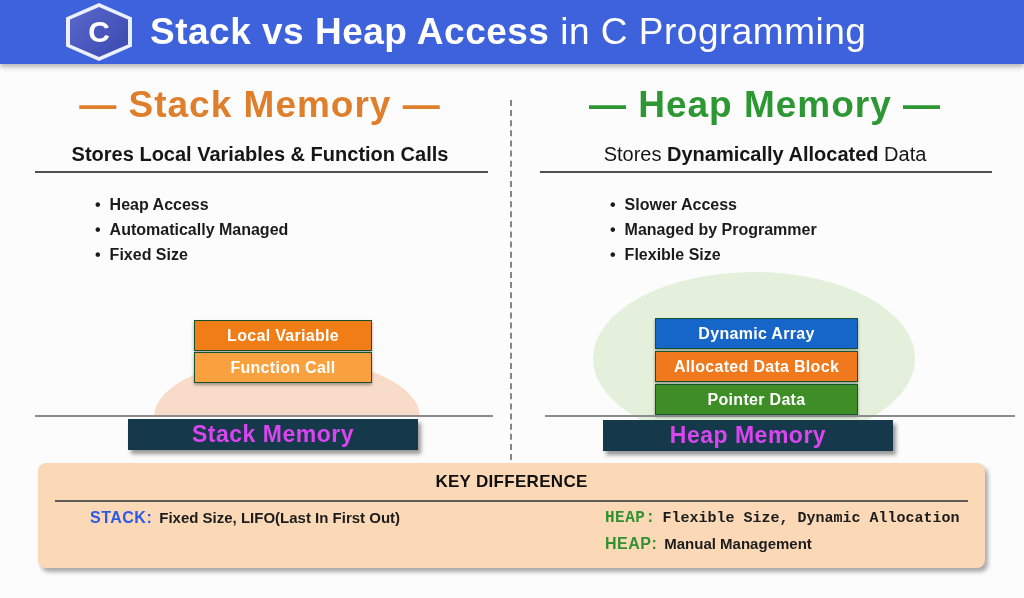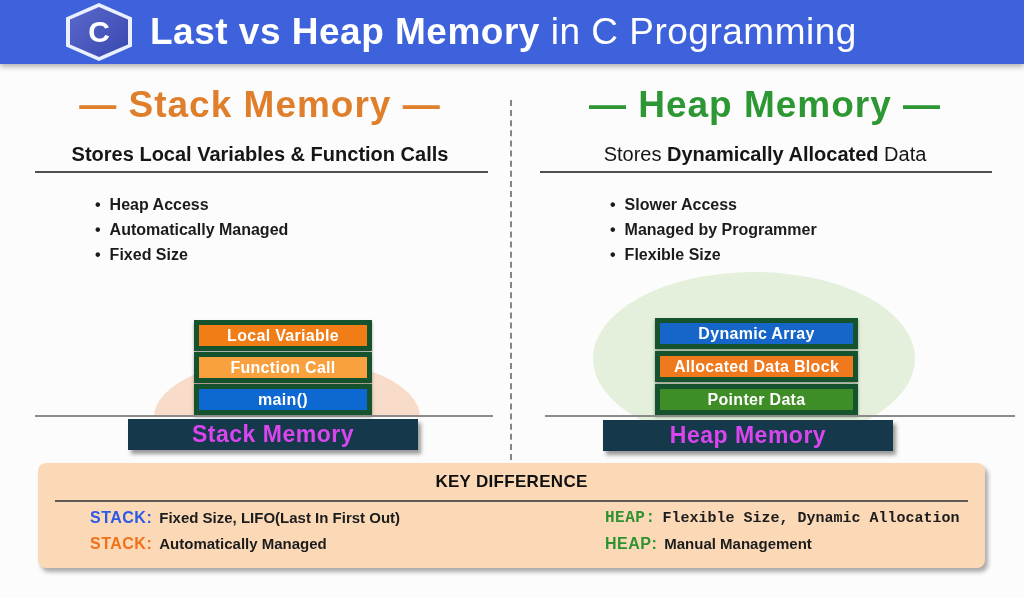--- a/index.html
+++ b/index.html
@@ -44,21 +44,21 @@
   .bullet{white-space:nowrap;}
   .bullet::before{content:"•";margin-right:9px;}
   
   .stack-mound{position:absolute;left:154px;top:358px;width:266px;height:59px;
     background:#F8DCC9;border-radius:50% 50% 0 0 / 100% 100% 0 0;}
   .heap-blob{position:absolute;left:593px;top:272px;width:322px;height:173px;
     background:#E4F0DB;border-radius:50%;}
   .memory-block{position:absolute;box-sizing:border-box;height:31px;
     display:flex;align-items:center;justify-content:center;
     color:#fff;font-weight:bold;font-size:16px;letter-spacing:0.3px;
-    border:5px solid #14532d;box-shadow:0 2px 3px rgba(0,0,0,0.35);}
+    border:1px solid #14532d;box-shadow:0 2px 3px rgba(0,0,0,0.35);}
   .s-blk{left:194px;width:178px;}
   .h-blk{left:655px;width:203px;}
   .s-blk0{top:320px;} .s-blk1{top:352px;} .s-blk2{top:384px;}
   .h-blk0{top:318px;} .h-blk1{top:351px;} .h-blk2{top:384px;}
   .baseline{position:absolute;top:415px;height:2px;background:#8B8B8B;}
   .baseline-left{left:35px;width:458px;}
   .baseline-right{left:545px;width:470px;}
   .base-bar{position:absolute;height:31px;color:#d946ef;font-weight:bold;
     font-size:23px;letter-spacing:0.5px;display:flex;align-items:center;
     justify-content:center;box-shadow:3px 4px 4px rgba(0,0,0,0.4);}
@@ -86,21 +86,21 @@
 <div id="page">
 
   <div class="header" style="background-color: rgb(61, 98, 219);">
     <div class="logo">
       <div class="hex"></div>
       <div class="hex-inner">
         <span class="hex-letter">C</span>
       </div>
     </div>
     <div class="app-title">
-      <span class="tb">Last vs Heap Memory</span><span class="tn"> in C Programming</span>
+      <span class="tb">Stack vs Heap Access</span><span class="tn"> in C Programming</span>
     </div>
   </div>
 
   <div class="col-heading stack-heading" style="color: rgb(223, 126, 43);">— Stack Memory —</div>
   <div class="col-heading heap-heading" style="color: rgb(45, 151, 51);">— Heap Memory —</div>
 
   <div class="col-subtitle stack-subtitle">Stores Local Variables &amp; Function Calls</div>
   <div class="col-subtitle heap-subtitle">
     <span>Stores </span><span class="sb">Dynamically Allocated</span><span> Data</span>
   </div>
@@ -116,40 +116,36 @@
     <div class="bullet">Slower Access</div>
     <div class="bullet">Managed by Programmer</div>
     <div class="bullet">Flexible Size</div>
   </div>
 
   <div class="divider"></div>
 
   <div class="stack-mound"></div>
   <div class="memory-block s-blk s-blk0" style="background-color: rgb(240, 125, 22);">Local Variable</div>
   <div class="memory-block s-blk s-blk1" style="background-color: rgb(249, 160, 63);">Function Call</div>
-  <div class="memory-block s-blk s-blk2" style="background-color: rgb(14, 104, 210);">main()</div>
   <div class="baseline baseline-left"></div>
   <div class="base-bar stack-base" style="background-color: rgb(21, 57, 75);">Stack Memory</div>
 
   <div class="heap-blob"></div>
   <div class="memory-block h-blk h-blk0" style="background-color: rgb(21, 102, 200);">Dynamic Array</div>
   <div class="memory-block h-blk h-blk1" style="background-color: rgb(240, 121, 29);">Allocated Data Block</div>
   <div class="memory-block h-blk h-blk2" style="background-color: rgb(62, 141, 38);">Pointer Data</div>
   <div class="baseline baseline-right"></div>
   <div class="base-bar heap-base" style="background-color: rgb(21, 57, 75);">Heap Memory</div>
 
   <div class="key-panel" style="background-color: rgb(251, 217, 183);">
     <div class="key-title">KEY DIFFERENCE</div>
     <div class="key-rule"></div>
     <div class="key-row kl1">
       <span class="k-label" style="color: rgb(43, 89, 232);">STACK:</span><span>Fixed Size, LIFO(Last In First Out)</span>
     </div>
-    <div class="key-row kl2">
-      <span class="k-label" style="color: rgb(240, 113, 26);">STACK:</span><span>Automatically Managed</span>
-    </div>
     <div class="key-row kr1">
       <span class="k-label" style="color: rgb(46, 146, 48);">HEAP:</span><span>Flexible Size, Dynamic Allocation</span>
     </div>
     <div class="key-row kr2">
       <span class="k-label" style="color: rgb(46, 146, 48);">HEAP:</span><span>Manual Management</span>
     </div>
   </div>
 
 </div>
 

